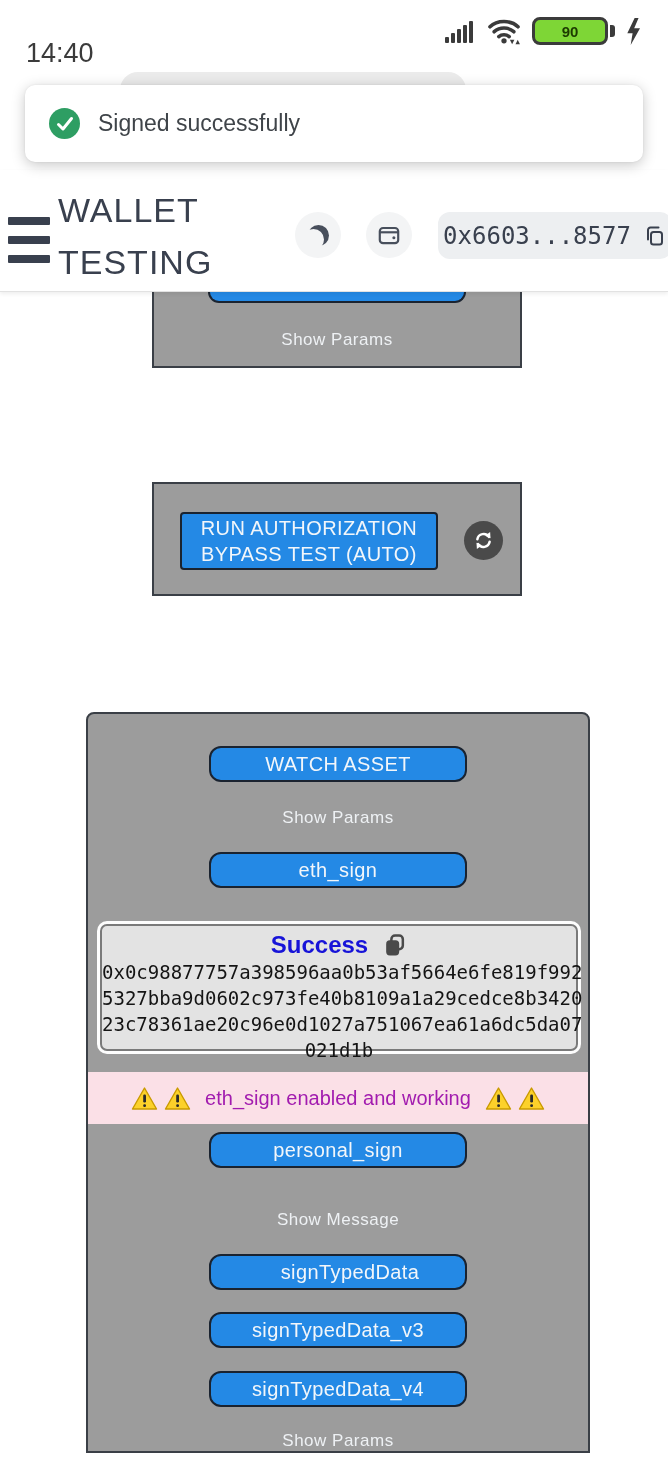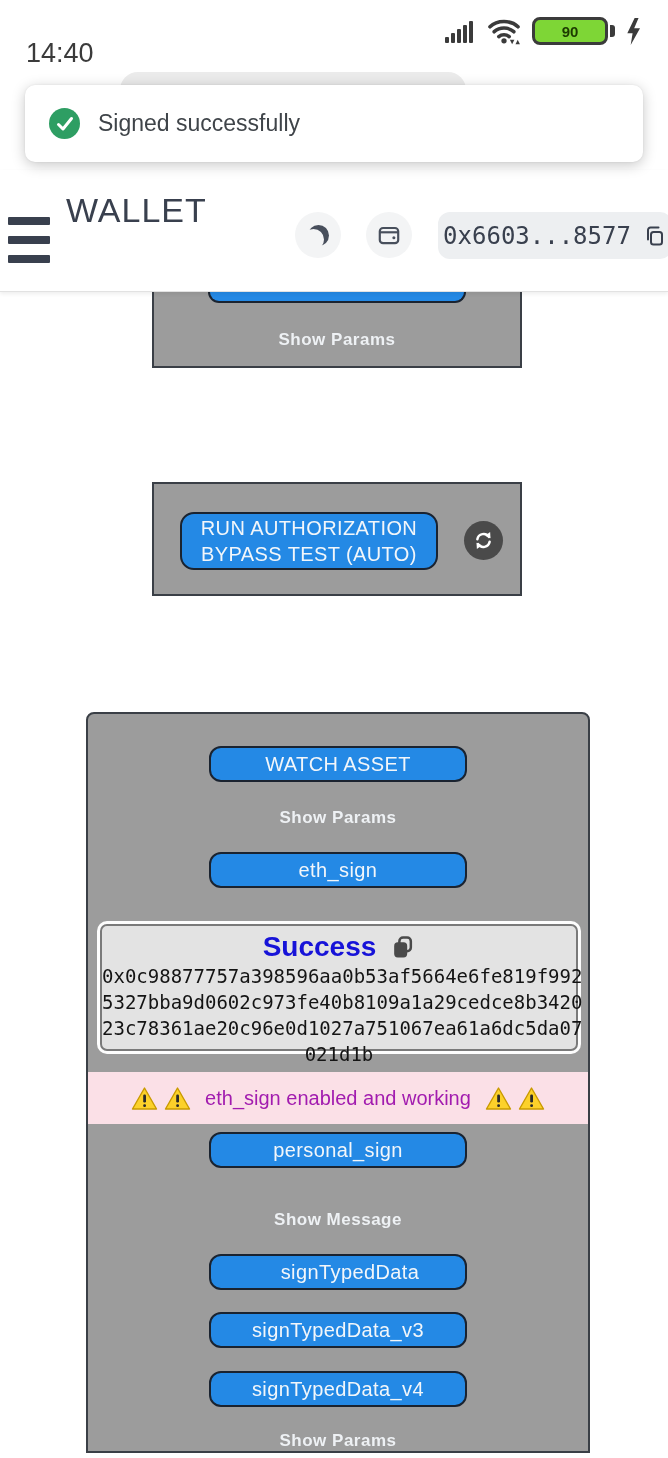--- a/index.html
+++ b/index.html
@@ -24,56 +24,56 @@
          display:flex;align-items:center;gap:18px;padding:16px 24px;box-sizing:border-box;z-index:6;}
   .check-circle{width:31px;height:31px;border-radius:50%;background:#2e9e63;flex:0 0 auto;
                 display:flex;align-items:center;justify-content:center;}
   .toast-text{font-size:23px;color:#3f4449;}
 
   
   .header{position:absolute;top:170px;left:0;width:668px;height:121px;background:#fff;
           border-bottom:1px solid #e2e2e2;box-shadow:0 2px 4px rgba(0,0,0,.07);z-index:4;}
   .hamburger{position:absolute;left:8px;top:47px;width:42px;display:flex;flex-direction:column;gap:11px;cursor:pointer;}
   .hamburger i{display:block;height:8px;background:#39404e;border-radius:1px;}
-  .app-title{position:absolute;left:66px;top:14px;font-size:34px;line-height:52px;color:#39404e;letter-spacing:1px;}
+  .app-title{position:absolute;left:58px;top:14px;font-size:34px;line-height:52px;color:#39404e;letter-spacing:1px;}
   .icon-btn{position:absolute;top:42px;width:46px;height:46px;border-radius:50%;background:#f3f4f5;
             display:flex;align-items:center;justify-content:center;cursor:pointer;}
   .moon-btn{left:295px;}
   .wallet-btn{left:366px;}
   .moon{width:21px;height:21px;border-radius:50%;box-shadow:inset -5px 4px 0 0 #484f5c;}
   .addr-chip{position:absolute;left:438px;top:42px;right:-4px;height:47px;background:#edeff1;
              border-radius:12px;display:flex;align-items:center;justify-content:center;gap:12px;
              font-family:"DejaVu Sans Mono",monospace;font-size:24px;color:#39404e;cursor:pointer;}
 
   
   .card{position:absolute;background:#9c9c9c;border:2px solid #3a3f46;box-sizing:border-box;}
   .card-1{left:152px;top:292px;width:370px;height:76px;border-top:none;}
   .stub-btn{position:absolute;left:54px;top:0;width:258px;height:11px;background:#2489e5;
             border:2px solid #1a2330;border-top:none;border-radius:0 0 12px 12px;box-sizing:border-box;cursor:pointer;}
   .ghost-label{position:absolute;left:0;right:0;text-align:center;color:#eef1f4;font-size:17px;
-               letter-spacing:.5px;cursor:pointer;font-weight:bold;}
+               letter-spacing:.5px;cursor:pointer;}
   .card-2{left:152px;top:482px;width:370px;height:114px;}
   .auth-btn{position:absolute;left:26px;top:28px;width:258px;height:58px;background:#2489e5;
-            border:2px solid #1a2330;border-radius:14px;box-sizing:border-box;color:#f2f6fa;
+            border:2px solid #1a2330;border-radius:4px;box-sizing:border-box;color:#f2f6fa;
             font-size:20px;line-height:26px;letter-spacing:.4px;display:flex;flex-direction:column;
             align-items:center;justify-content:center;cursor:pointer;}
   .sync-btn{position:absolute;left:310px;top:37px;width:39px;height:39px;border-radius:50%;
             background:#4a4a4a;display:flex;align-items:center;justify-content:center;cursor:pointer;}
 
   .card-3{left:86px;top:712px;width:504px;height:741px;border-radius:8px 8px 0 0;}
   .btn{position:absolute;left:50%;transform:translateX(-50%);width:258px;height:36px;background:#2489e5;
        border:2px solid #1a2330;border-radius:12px;box-sizing:border-box;color:#f2f6fa;font-size:20px;
        letter-spacing:.4px;display:flex;align-items:center;justify-content:center;cursor:pointer;}
 
   .result-box{position:absolute;left:9px;top:207px;width:484px;height:133px;background:#fdfdfd;
               border-radius:10px;padding:3px;box-sizing:border-box;}
   .result-inner{width:100%;height:100%;background:#e3e3e3;border:2px solid #7a7a7a;border-radius:7px;
                 box-sizing:border-box;text-align:center;}
   .result-title-row{display:flex;align-items:center;justify-content:center;gap:14px;margin-top:5px;}
-  .result-title{font-size:28px;font-weight:bold;color:#1713d8;}
+  .result-title{font-size:24px;font-weight:bold;color:#1713d8;}
   .sig-line{font-family:"DejaVu Sans Mono",monospace;font-size:19px;line-height:26px;color:#141414;}
 
   .warning-banner{position:absolute;left:0;right:0;top:358px;height:52px;background:#fbe0e7;
                   display:flex;align-items:center;justify-content:center;gap:6px;}
   .warning-text{font-size:20px;color:#a21caf;margin:0 8px;}
   .warn-tri{flex:0 0 auto;}
 </style>
 </head>
 <body>
 
@@ -118,20 +118,21 @@
 </div>
 
 <div class="header">
   <div class="hamburger">
     <i></i>
     <i></i>
     <i></i>
   </div>
   <div class="app-title">
     <div>WALLET</div>
+    <div>TESTING</div>
   </div>
   <div class="icon-btn moon-btn">
     <span class="moon"></span>
   </div>
   <div class="icon-btn wallet-btn">
     <svg width="26" height="26" viewBox="0 0 24 24">
       <rect x="3.5" y="5.5" width="17" height="14" rx="3" fill="none" stroke="#484f5c" stroke-width="2"></rect>
       <path d="M3.5 9.5 H 20.5" fill="none" stroke="#484f5c" stroke-width="2"></path>
       <circle cx="16.5" cy="14.5" r="1.4" fill="#484f5c"></circle>
     </svg>

